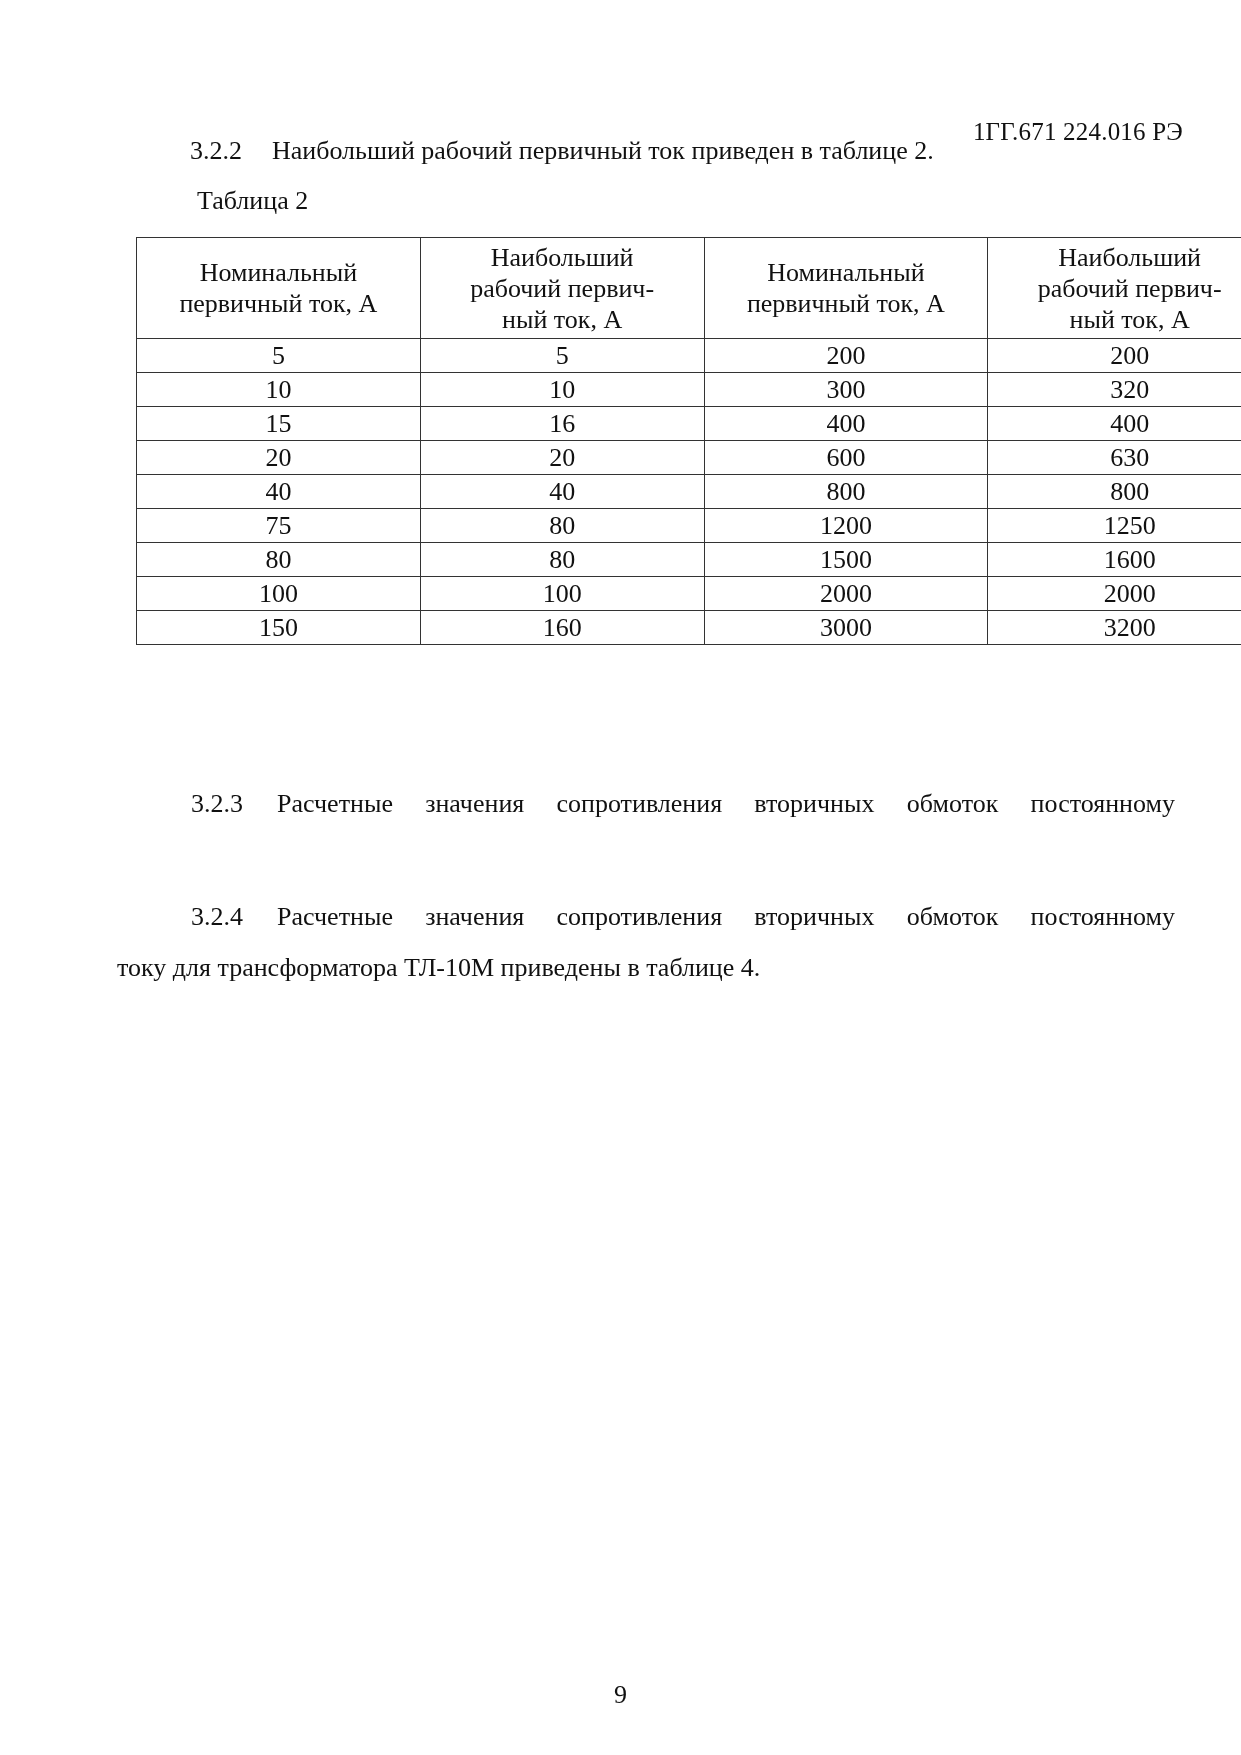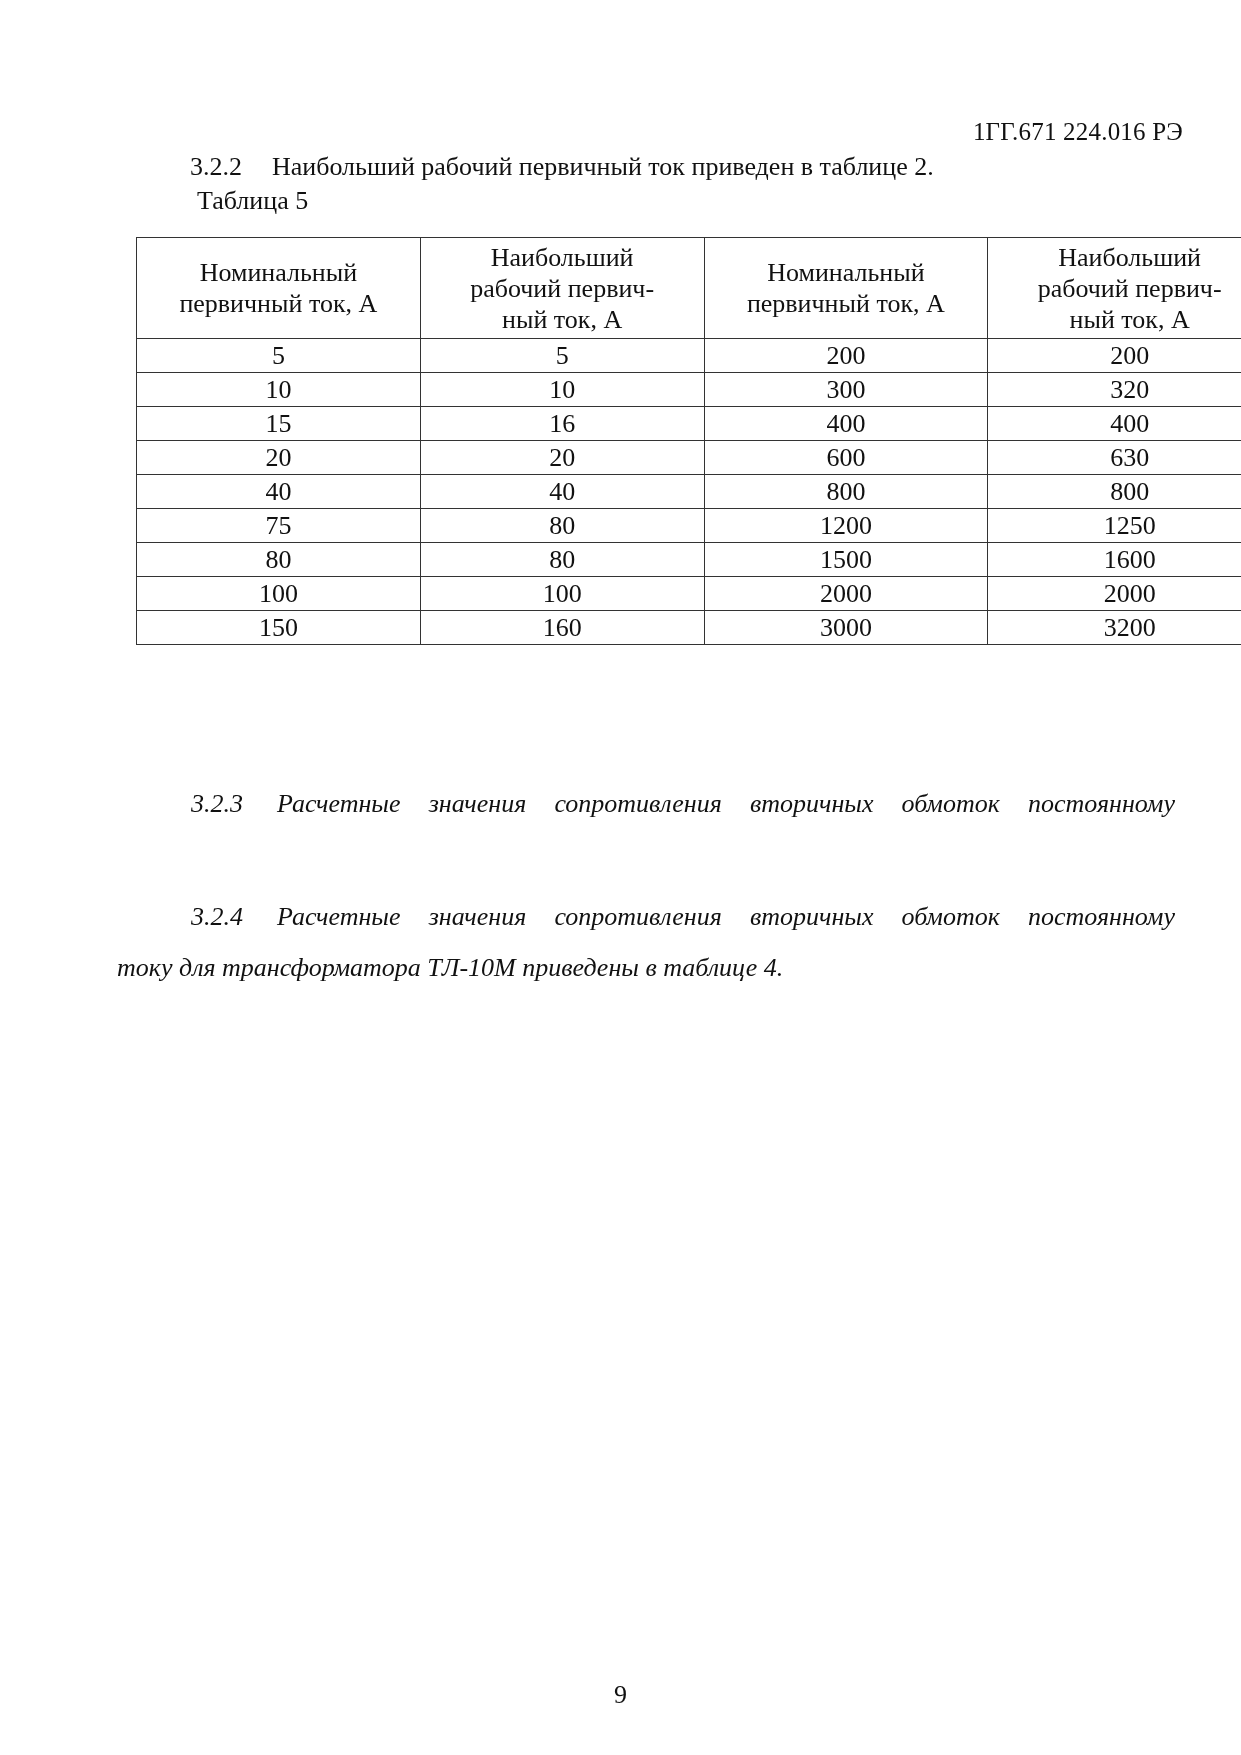--- a/index.html
+++ b/index.html
@@ -22,21 +22,20 @@
       font-size: 25px;
       letter-spacing: 0.2px;
       margin-top: 44px;
     }
     .para-heading {
       position: absolute;
       top: 136px;
       left: 190px;
       font-size: 26px;
       white-space: nowrap;
-      margin-top: 16px;
     }
     .para-heading .num {
       display: inline-block;
       width: 82px;
     }
     .table-caption {
       position: absolute;
       top: 186px;
       left: 197px;
       font-size: 26px;
@@ -66,21 +65,20 @@
       height: 33px;
       line-height: 33px;
     }
     .body-para {
       position: absolute;
       left: 117px;
       width: 1058px;
       font-size: 26px;
       line-height: 51px;
       text-align: justify;
-      font-style: italic;
     }
     .body-para .line1 {
       display: block;
       text-align: justify;
       text-align-last: justify;
       padding-left: 74px;
     }
     .body-para .line2 {
       display: block;
     }
@@ -102,21 +100,21 @@
   </style>
 </head>
 <body>
 
 <div class="doc-code">1ГГ.671 224.016 РЭ</div>
 
 <div class="para-heading">
   <span class="num">3.2.2</span><span>Наибольший рабочий первичный ток приведен в таблице 2.</span>
 </div>
 
-<div class="table-caption">Таблица 5</div>
+<div class="table-caption">Таблица 2</div>
 
 <table class="data-table">
   <thead>
     <tr>
       <th>
         <span>Номинальный</span><br>
         <span>первичный ток, А</span>
       </th>
       <th>
         <span>Наибольший</span><br>

